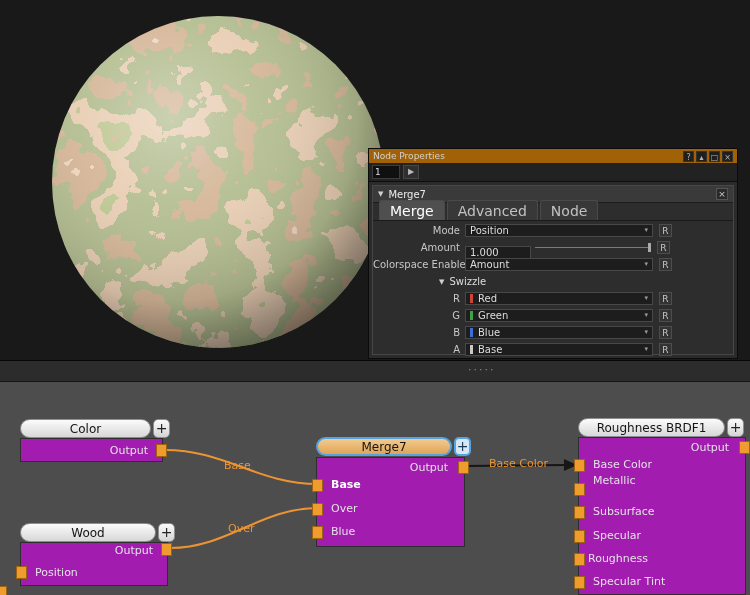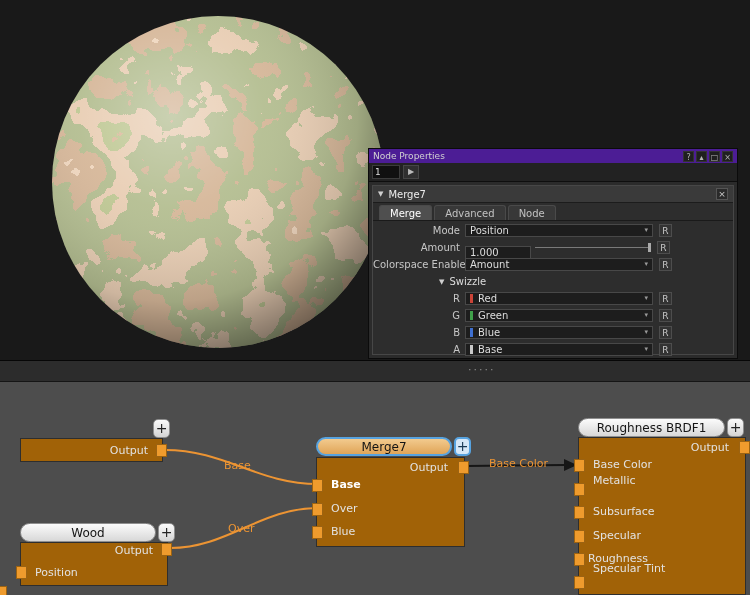--- a/index.html
+++ b/index.html
@@ -18,47 +18,47 @@
   
   .graph{position:absolute;left:0;top:381px;width:750px;height:214px;background:#4d4d4d;z-index:0;}
   .wires{position:absolute;left:0;top:0;width:750px;height:595px;z-index:2;pointer-events:none;}
 
   .node-header{position:absolute;height:19px;border-radius:10px;border:1px solid #8f8f8f;
                background:linear-gradient(#fbfbfb,#d8d8d8);color:#141414;font-size:12px;
                display:flex;align-items:center;justify-content:center;z-index:3;box-sizing:border-box;}
   .plus-btn{position:absolute;width:17px;height:19px;border-radius:5px;border:1px solid #8f8f8f;
             background:linear-gradient(#fbfbfb,#d4d4d4);color:#222;font-size:14px;line-height:17px;
             text-align:center;z-index:3;box-sizing:border-box;}
-  .node-body{position:absolute;background:#a16207;border:1px solid #2e2e2e;z-index:3;box-sizing:border-box;}
+  .node-body{position:absolute;background:#a21caf;border:1px solid #2e2e2e;z-index:3;box-sizing:border-box;}
   .node-label{position:absolute;font-size:11px;color:#e2e2e2;white-space:nowrap;}
   .node-label.bold{font-weight:bold;color:#ffffff;}
   .conn{position:absolute;width:11px;height:13px;background:#ef9b2d;border:1px solid #9c6312;box-sizing:border-box;z-index:4;}
   .merge-header{background:linear-gradient(#f2ca8e,#e0a558);border:2px solid #57a3e0;}
   .merge-plus{background:#d6e8f8;border:2px solid #57a3e0;color:#1b3a55;line-height:15px;}
   .wire-label{position:absolute;color:#ec9433;font-size:11px;z-index:5;white-space:nowrap;}
 
   
   .panel{position:absolute;left:368px;top:148px;width:370px;height:211px;background:#2b2b2b;
          border:1px solid #0b0b0b;z-index:10;box-sizing:border-box;font-size:10px;color:#cccccc;}
-  .panel-titlebar{height:14px;background:#4c1d95;display:flex;align-items:center;padding:0 4px;color:#d2d2d2;font-size:9px;}
+  .panel-titlebar{height:14px;background:#a16207;display:flex;align-items:center;padding:0 4px;color:#d2d2d2;font-size:9px;}
   .panel-title{flex:1;}
   .tb-icon{width:11px;height:11px;line-height:11px;text-align:center;color:#b5b5b5;font-size:8px;margin-left:2px;
            background:#1f1f1f;border:1px solid #333;box-sizing:border-box;}
   .panel-toolbar{height:18px;background:#222222;border-bottom:1px solid #0e0e0e;display:flex;align-items:center;padding:0 3px;gap:3px;}
   .mini-input{width:22px;height:12px;background:#101010;border:1px solid #3c3c3c;color:#dddddd;font-size:9px;
               padding:0 2px;font-family:inherit;}
   .mini-btn{width:16px;height:14px;background:#2f2f2f;border:1px solid #464646;color:#bbbbbb;font-size:8px;
             line-height:12px;text-align:center;box-sizing:border-box;}
   .node-box{position:absolute;left:3px;top:36px;right:3px;bottom:3px;background:#2d2d2d;border:1px solid #474747;}
   .node-box-header{height:16px;background:#3a3a3a;display:flex;align-items:center;padding:0 5px;color:#ececec;border-bottom:1px solid #1c1c1c;}
   .collapse-glyph{font-size:7px;margin-right:5px;color:#cfcfcf;}
   .box-close{margin-left:auto;width:12px;height:12px;line-height:11px;text-align:center;background:#2a2a2a;
              border:1px solid #555;color:#cccccc;font-size:9px;box-sizing:border-box;}
   .tabs{height:17px;display:flex;align-items:flex-end;padding-left:6px;gap:2px;border-bottom:1px solid #1a1a1a;background:#2d2d2d;}
-  .tab{padding:2px 10px 1px 10px;font-size:10px;color:#c2c2c2;background:#383838;border:1px solid #4a4a4a;
+  .tab{padding:2px 10px 1px 10px;font-size:14px;color:#c2c2c2;background:#383838;border:1px solid #4a4a4a;
        border-bottom:none;border-radius:3px 3px 0 0;}
   .tab.active{background:#4f4f4f;color:#ffffff;}
   .prow{display:flex;align-items:center;height:16px;margin-top:1px;}
   .plabel{width:92px;text-align:right;padding-right:5px;color:#c6c6c6;white-space:nowrap;box-sizing:border-box;flex:none;}
   .dd{width:188px;height:13px;background:#1d1d1d;border:1px solid #484848;color:#dddddd;display:flex;
       align-items:center;padding:0 4px;box-sizing:border-box;flex:none;}
   .dd .arr{margin-left:auto;color:#9a9a9a;font-size:7px;}
   .strip{width:3px;height:9px;margin-right:5px;flex:none;}
   .strip-r{background:#cc4438;} .strip-g{background:#3fa14a;} .strip-b{background:#3e6fd0;} .strip-a{background:#c8c8c8;}
   .rbtn{width:13px;height:13px;margin-left:6px;background:#333333;border:1px solid #4d4d4d;color:#c8c8c8;
@@ -116,20 +116,21 @@
     <path d="M165,450 C225,450 258,484 318,484" stroke="#ec9433" stroke-width="2" fill="none"></path>
     <path d="M170,548 C228,548 260,508 318,508" stroke="#ec9433" stroke-width="2" fill="none"></path>
     <path d="M466,466 L566,465" stroke="#161616" stroke-width="2" fill="none"></path>
     <polygon points="564,459 577,465 564,471" fill="#161616"></polygon>
   </svg>
 
   <span class="wire-label" style="left:224px;top:459px">Base</span>
   <span class="wire-label" style="left:228px;top:522px">Over</span>
   <span class="wire-label" style="left:489px;top:457px">Base Color</span>
 
+  <div class="node-header" style="left:20px;top:419px;width:131px">Color</div>
   <div class="plus-btn" style="left:153px;top:419px">+</div>
   <div class="node-body" style="left:20px;top:438px;width:143px;height:24px">
     <span class="node-label" style="right:14px;top:5px">Output</span>
     <span class="conn" style="right:-5px;top:5px"></span>
   </div>
 
   <div class="node-header" style="left:20px;top:523px;width:136px">Wood</div>
   <div class="plus-btn" style="left:158px;top:523px">+</div>
   <div class="node-body" style="left:20px;top:542px;width:148px;height:44px">
     <span class="node-label" style="right:14px;top:1px">Output</span>
@@ -159,21 +160,21 @@
     <span class="node-label" style="left:14px;top:20px">Base Color</span>
     <span class="conn" style="left:-5px;top:21px"></span>
     <span class="node-label" style="left:14px;top:36px">Metallic</span>
     <span class="conn" style="left:-5px;top:45px"></span>
     <span class="node-label" style="left:14px;top:67px">Subsurface</span>
     <span class="conn" style="left:-5px;top:68px"></span>
     <span class="node-label" style="left:14px;top:91px">Specular</span>
     <span class="conn" style="left:-5px;top:92px"></span>
     <span class="node-label" style="left:9px;top:114px">Roughness</span>
     <span class="conn" style="left:-5px;top:115px"></span>
-    <span class="node-label" style="left:14px;top:124px">Specular Tint</span>
+    <span class="node-label" style="left:14px;top:137px">Specular Tint</span>
     <span class="conn" style="left:-5px;top:138px"></span>
   </div>
 
   <span class="conn" style="left:-4px;top:586px;z-index:3"></span>
 
   <div class="panel">
     <div class="panel-titlebar">
       <span class="panel-title">Node Properties</span>
       <span class="tb-icon">?</span>
       <span class="tb-icon">▴</span>

